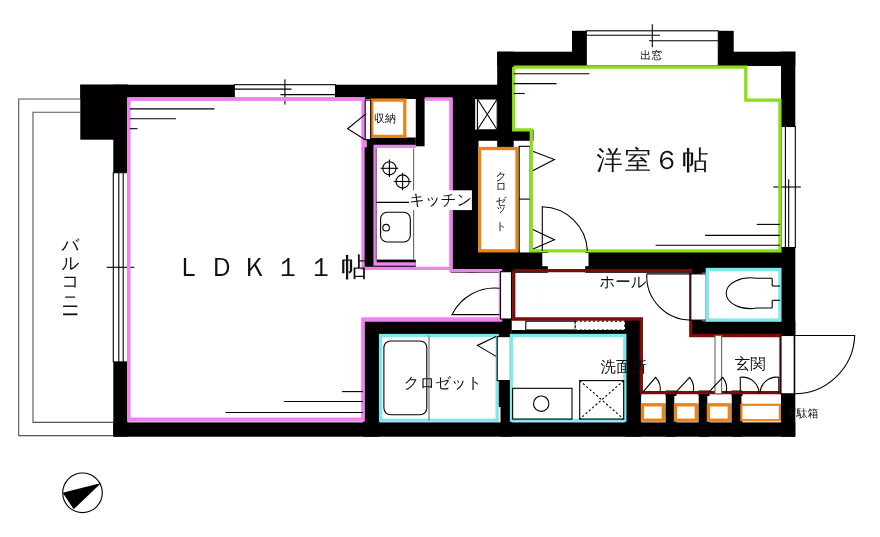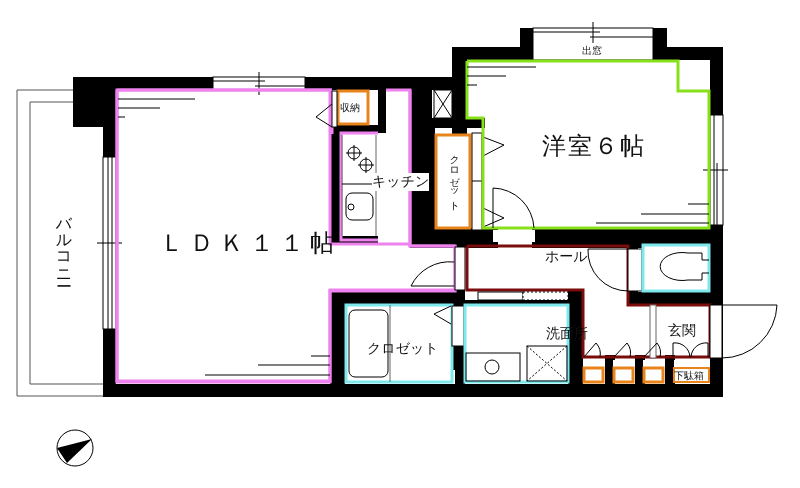--- a/index.html
+++ b/index.html
@@ -236,14 +236,14 @@
 <div class="lbl lbl-big" style="left:160px; top:227px;">ＬＤＫ１１帖</div>
 <div class="lbl lbl-md" style="left:542px; top:130px;">洋室６帖</div>
 <div class="lbl lbl-sm" style="left:372px; top:173px; background:#fff;">キッチン</div>
 <div class="lbl lbl-xs" style="left:340px; top:101px;">収納</div>
 <div class="lbl lbl-xs vert" style="left:446px; top:148px;">クロゼット</div>
 <div class="lbl lbl-xs" style="left:582px; top:44px;">出窓</div>
 <div class="lbl lbl-sm" style="left:545px; top:248px;">ホール</div>
 <div class="lbl lbl-sm" style="left:367px; top:340px;">クロゼット</div>
 <div class="lbl lbl-sm" style="left:498px; top:325px;margin-left:48px;">洗面所</div>
 <div class="lbl lbl-sm" style="left:668px; top:322px;text-align:right;">玄関</div>
-<div class="lbl lbl-xs" style="left:674px; top:369px;">下駄箱</div>
+<div class="lbl lbl-xs" style="left:714px; top:369px;">下駄箱</div>
 <div class="lbl lbl-md vert" style="left:53px; top:205px; font-size:16px; letter-spacing:0;">バルコニー</div>
 
 </body></html>

